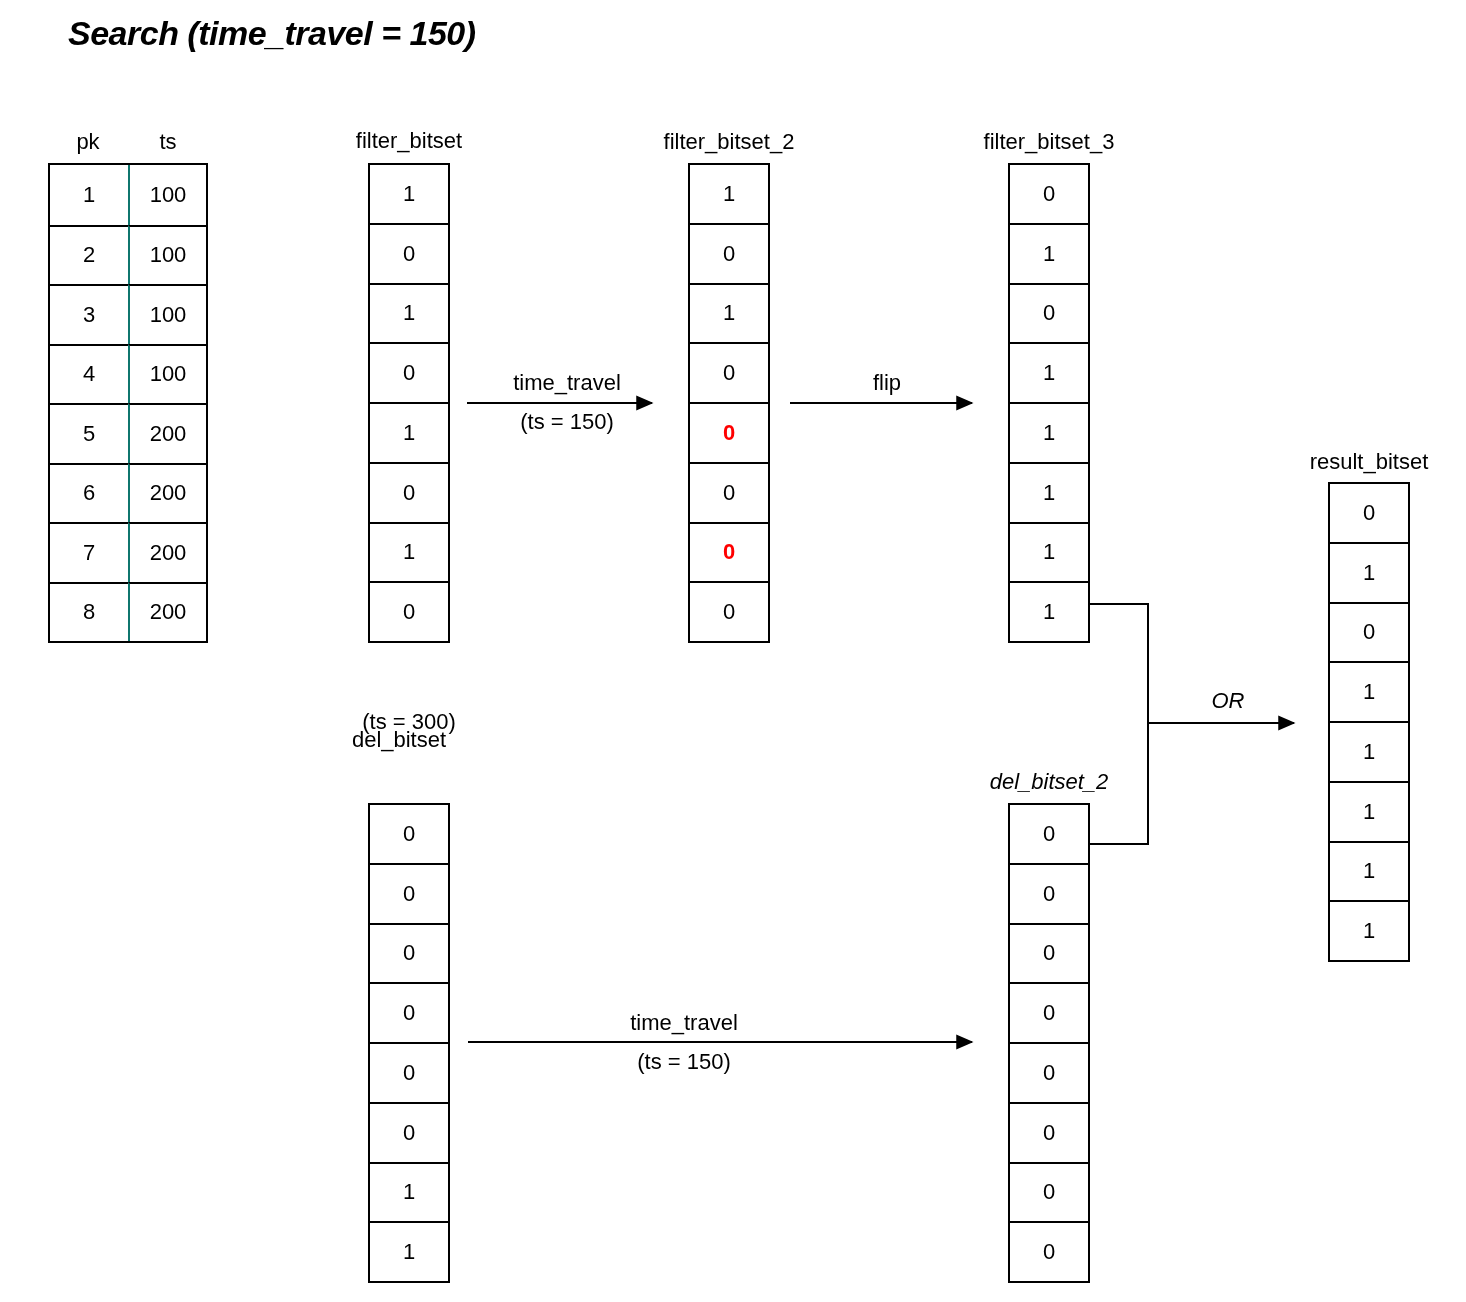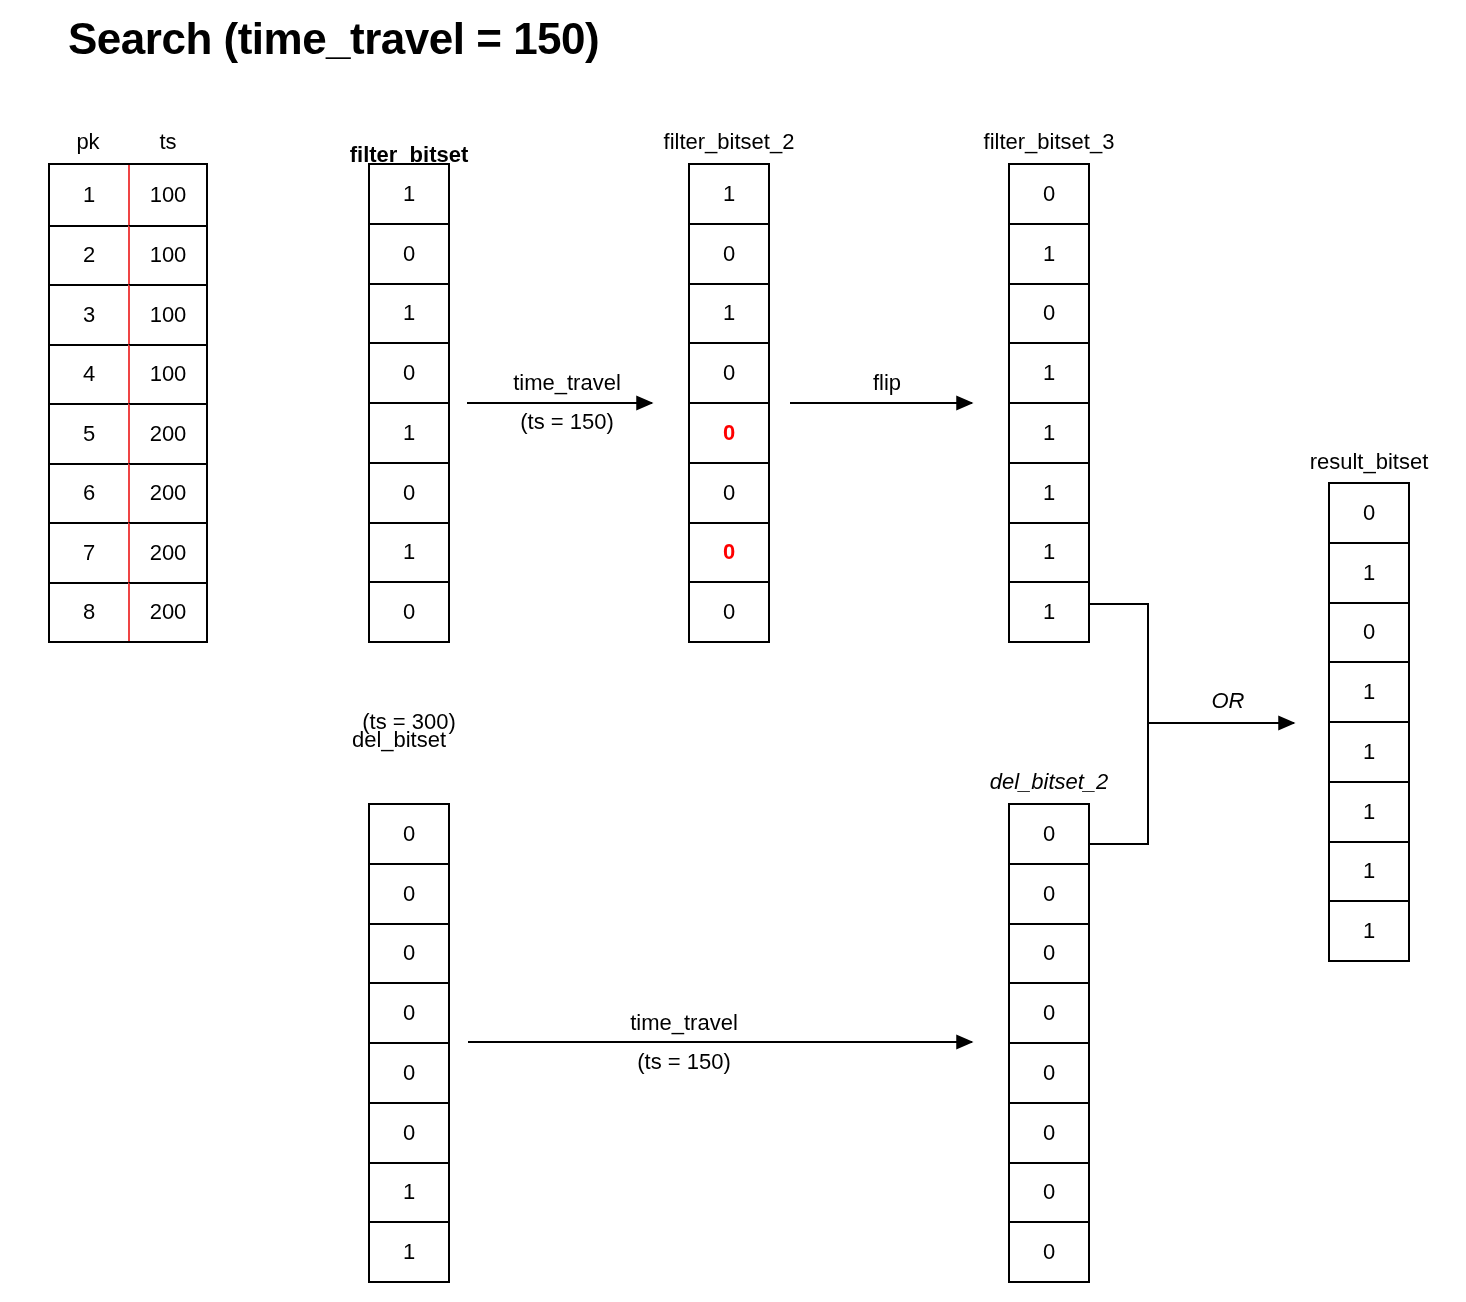--- a/index.html
+++ b/index.html
@@ -9,24 +9,25 @@
     height: 1302px;
     background: #ffffff;
     font-family: "Liberation Sans", sans-serif;
     color: #000;
     overflow: hidden;
   }
   .title {
     position: absolute;
     left: 68px;
     top: 14px;
-    font-size: 44px;
+    font-size: 34px;
     font-weight: bold;
     letter-spacing: -0.5px;
     white-space: nowrap;
+    font-style: italic;
   }
   .lbl {
     position: absolute;
     width: 200px;
     text-align: center;
     font-size: 22px;
     line-height: 24px;
     white-space: nowrap;
   }
   .lbl.narrow { width: 80px; }
@@ -63,21 +64,21 @@
     grid-template-columns: 1fr 1fr;
     grid-auto-rows: 1fr;
     background: #fff;
   }
   .tbl .cell {
     display: flex;
     align-items: center;
     justify-content: center;
     font-size: 22px;
     border-top: 2px solid #000;
-    border-left: 2px solid #ef4444;
+    border-left: 2px solid #0f766e;
   }
   .tbl .cell:nth-child(-n+2) { border-top: none; }
   .tbl .cell:nth-child(odd)  { border-left: none; }
   .arrows {
     position: absolute;
     left: 0; top: 0;
     width: 1466px;
     height: 1302px;
     pointer-events: none;
   }
@@ -103,21 +104,21 @@
     <div class="cell">5</div>
     <div class="cell">200</div>
     <div class="cell">6</div>
     <div class="cell">200</div>
     <div class="cell">7</div>
     <div class="cell">200</div>
     <div class="cell">8</div>
     <div class="cell">200</div>
   </div>
 
-  <div class="lbl" style="left:309px; top:143px;font-weight:bold;">filter_bitset</div>
+  <div class="lbl" style="left:309px; top:129px;">filter_bitset</div>
   <div class="col" style="left:368px; top:163px;">
     <div class="cell">1</div>
     <div class="cell">0</div>
     <div class="cell">1</div>
     <div class="cell">0</div>
     <div class="cell">1</div>
     <div class="cell">0</div>
     <div class="cell">1</div>
     <div class="cell">0</div>
   </div>

